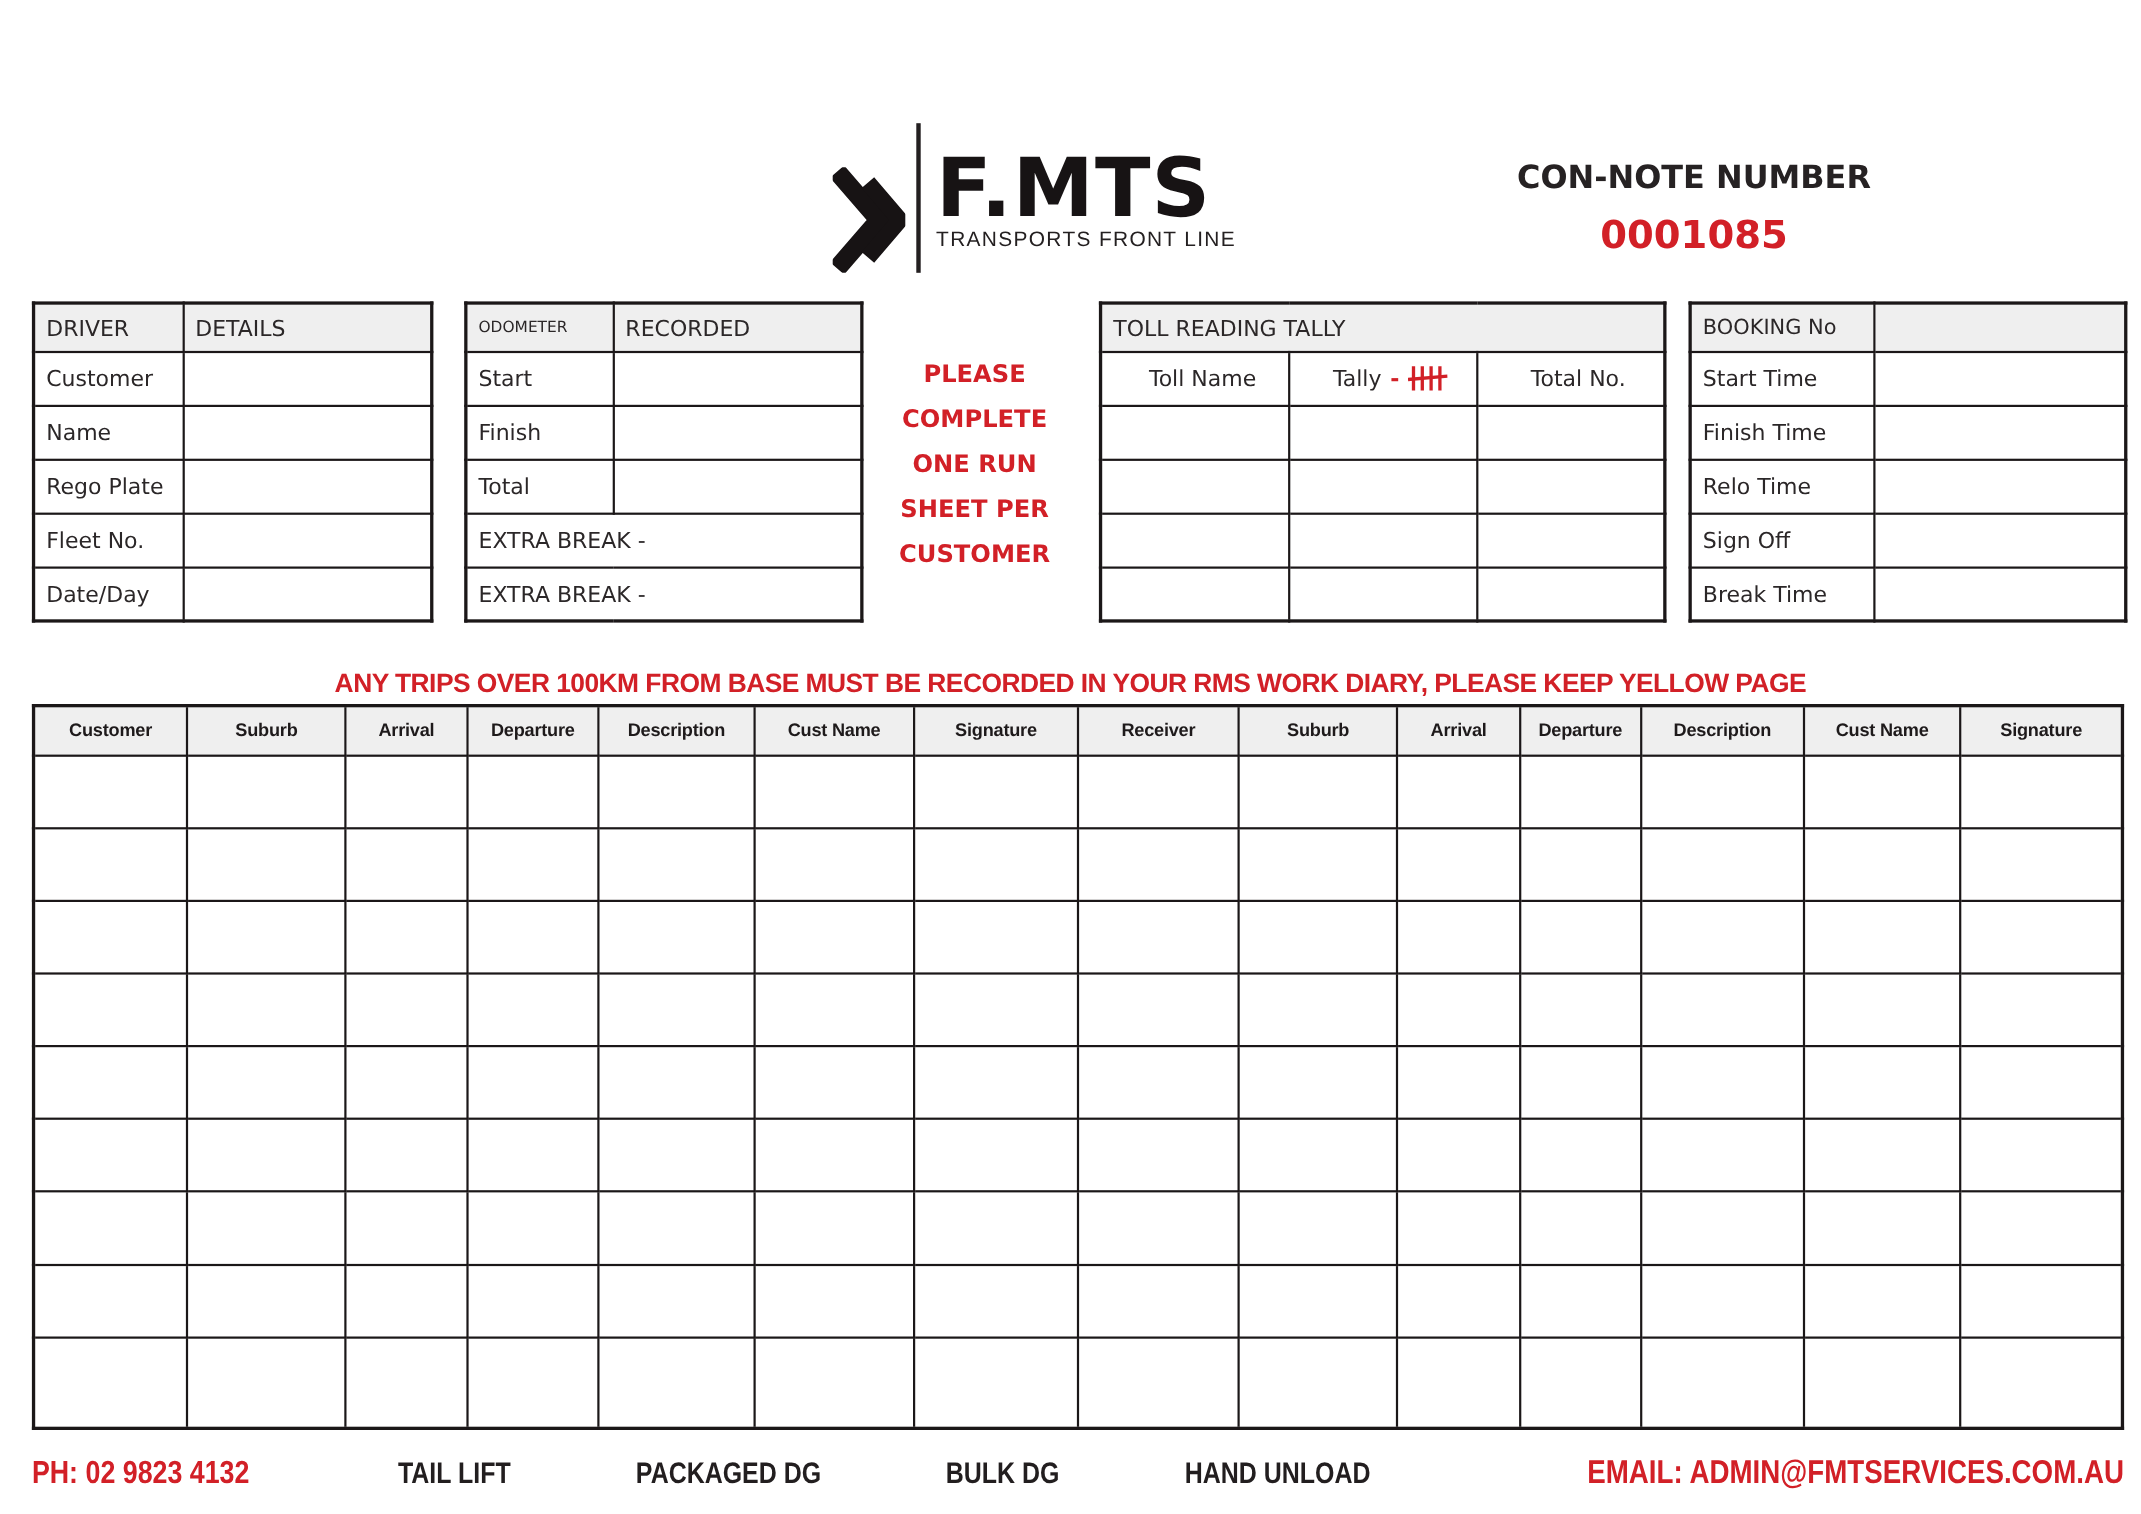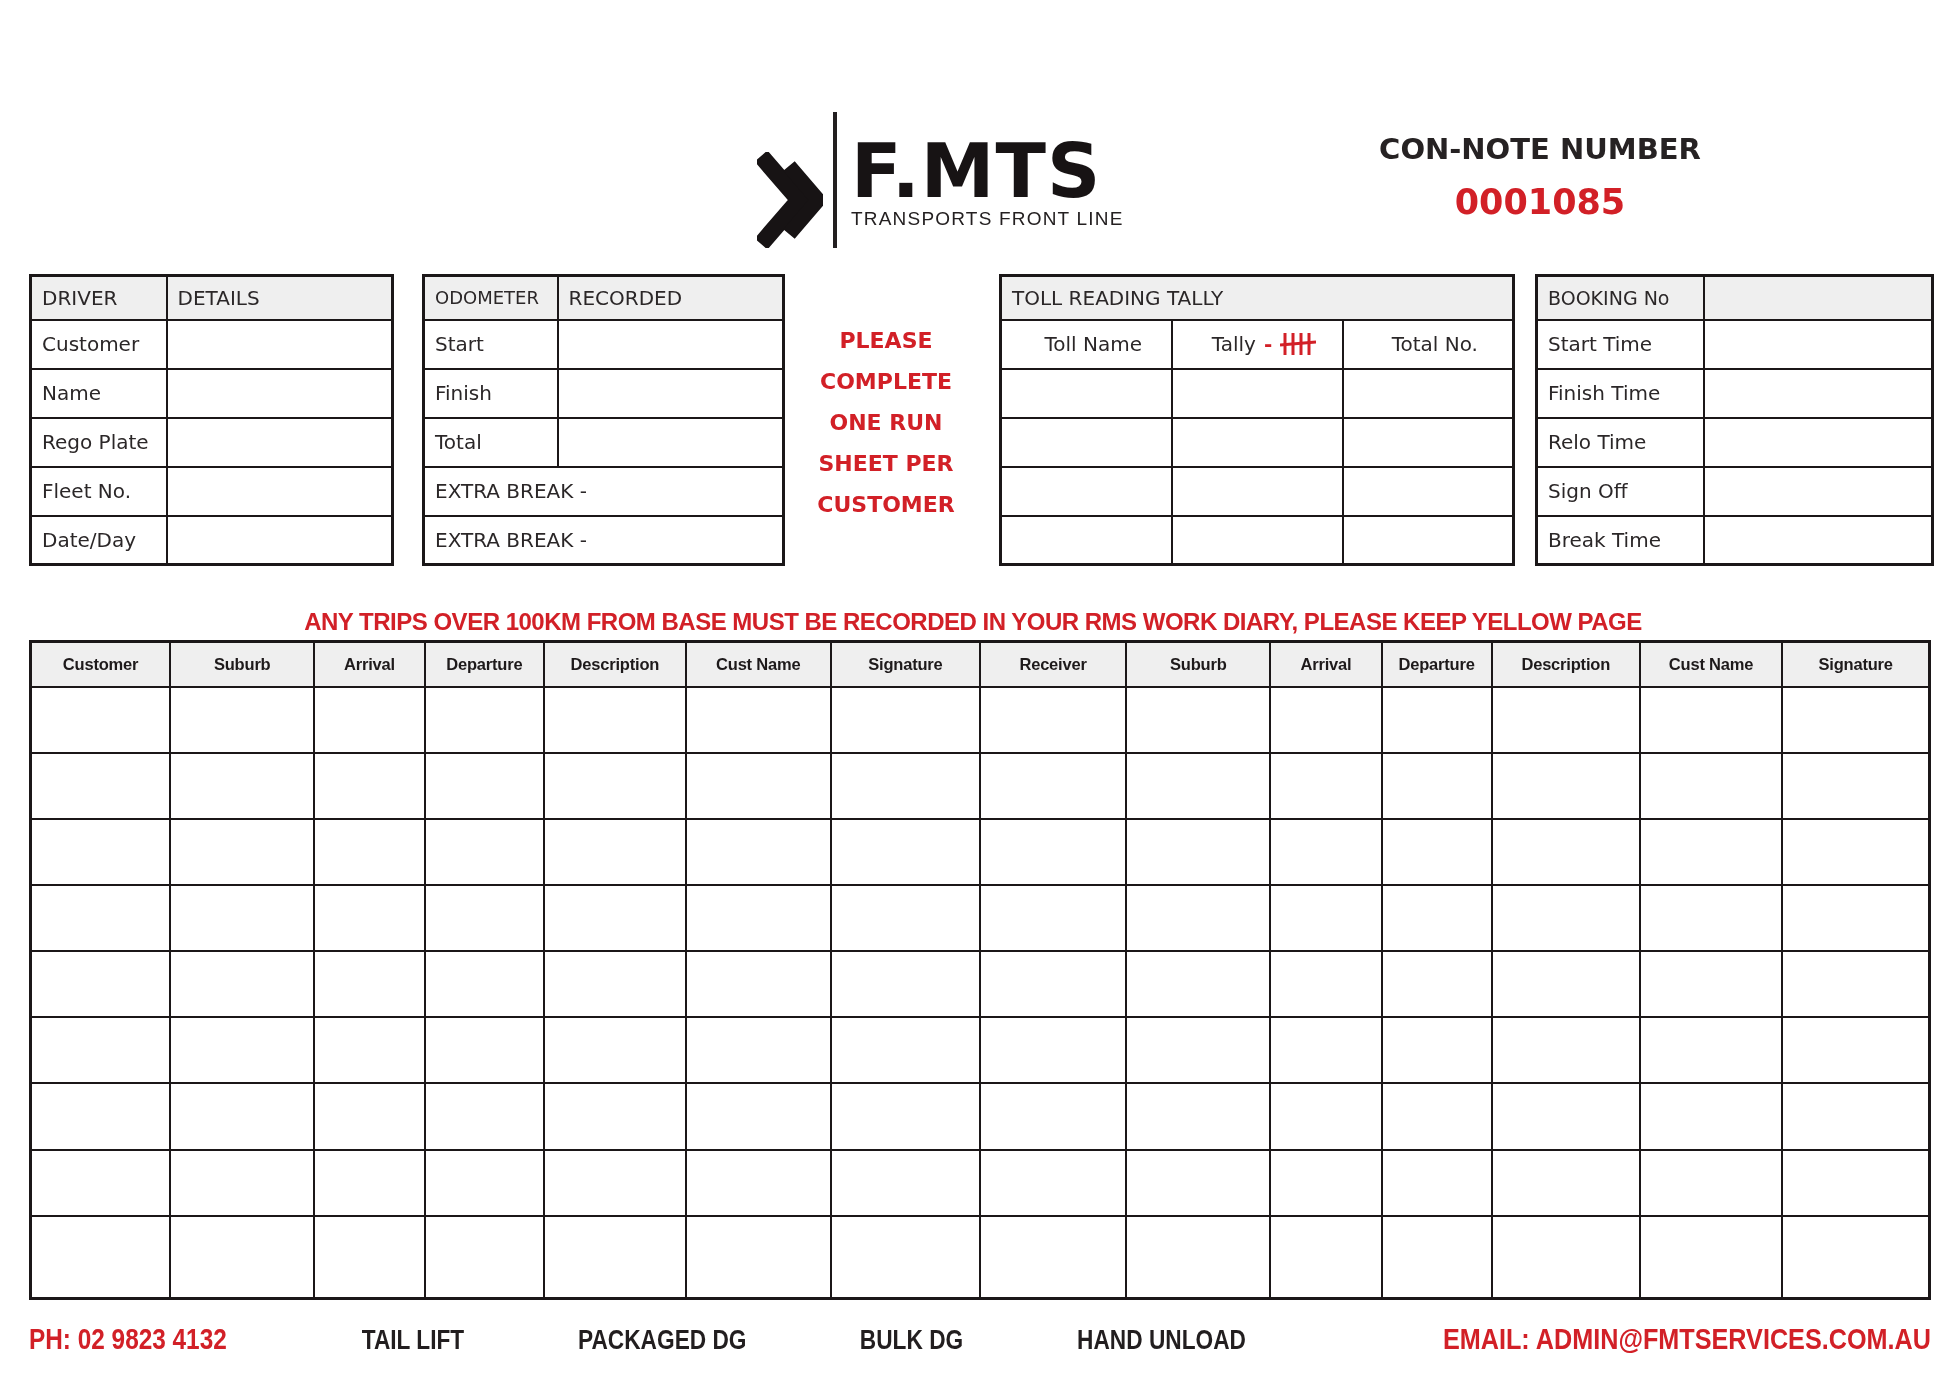--- a/index.html
+++ b/index.html
@@ -31,21 +31,21 @@
   .tagline {
     margin-top: 2px;
     font-family: "Liberation Sans", sans-serif;
     font-size: 19px;
     letter-spacing: 1.2px;
     color: #242021;
     white-space: nowrap;
   }
 
   
-  .connote { position: absolute; left: 1320px; top: 132px; width: 440px; text-align: center; }
+  .connote { position: absolute; left: 1320px; top: 144px; width: 440px; text-align: center; }
   .connote-label { font-weight: bold; font-size: 29px; color: #262223; }
   .connote-number { margin-top: 16px; font-weight: bold; font-size: 35px; color: #d22027; text-align: center; }
 
   
   table.form-table { border-collapse: collapse; table-layout: fixed; position: absolute; }
   table.form-table th, table.form-table td {
     border: 2.5px solid #1b1718;
     padding: 0 10px;
     font-size: 20px;
     font-weight: normal;
@@ -177,21 +177,21 @@
   </tbody>
     </table>
 
   <table id="odometer-table" class="form-table">
     <colgroup>
         <col style="width:134px">
         <col style="width:226px">
       </colgroup>
     <tbody>
         <tr class="hdr">
-      <th class="hdr-cell" style="font-size:18px">ODOMETER</th>
+      <th class="hdr-cell" style="font-size:14px">ODOMETER</th>
       <th class="hdr-cell">RECORDED</th>
     </tr>
     <tr>
       <td>Start</td>
       <td></td>
     </tr>
     <tr>
       <td>Finish</td>
       <td></td>
     </tr>

